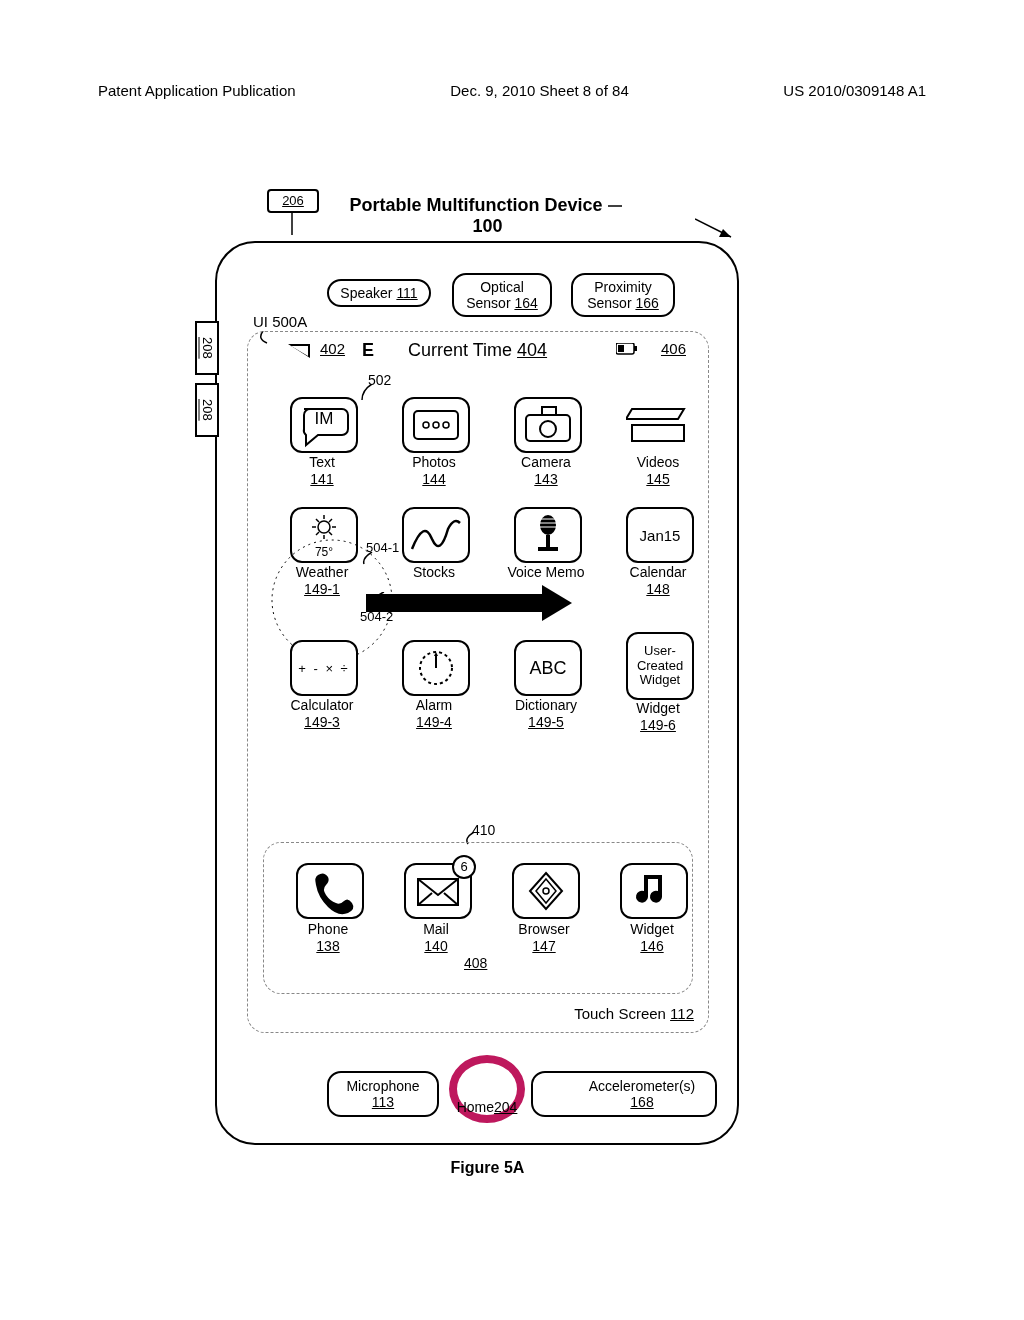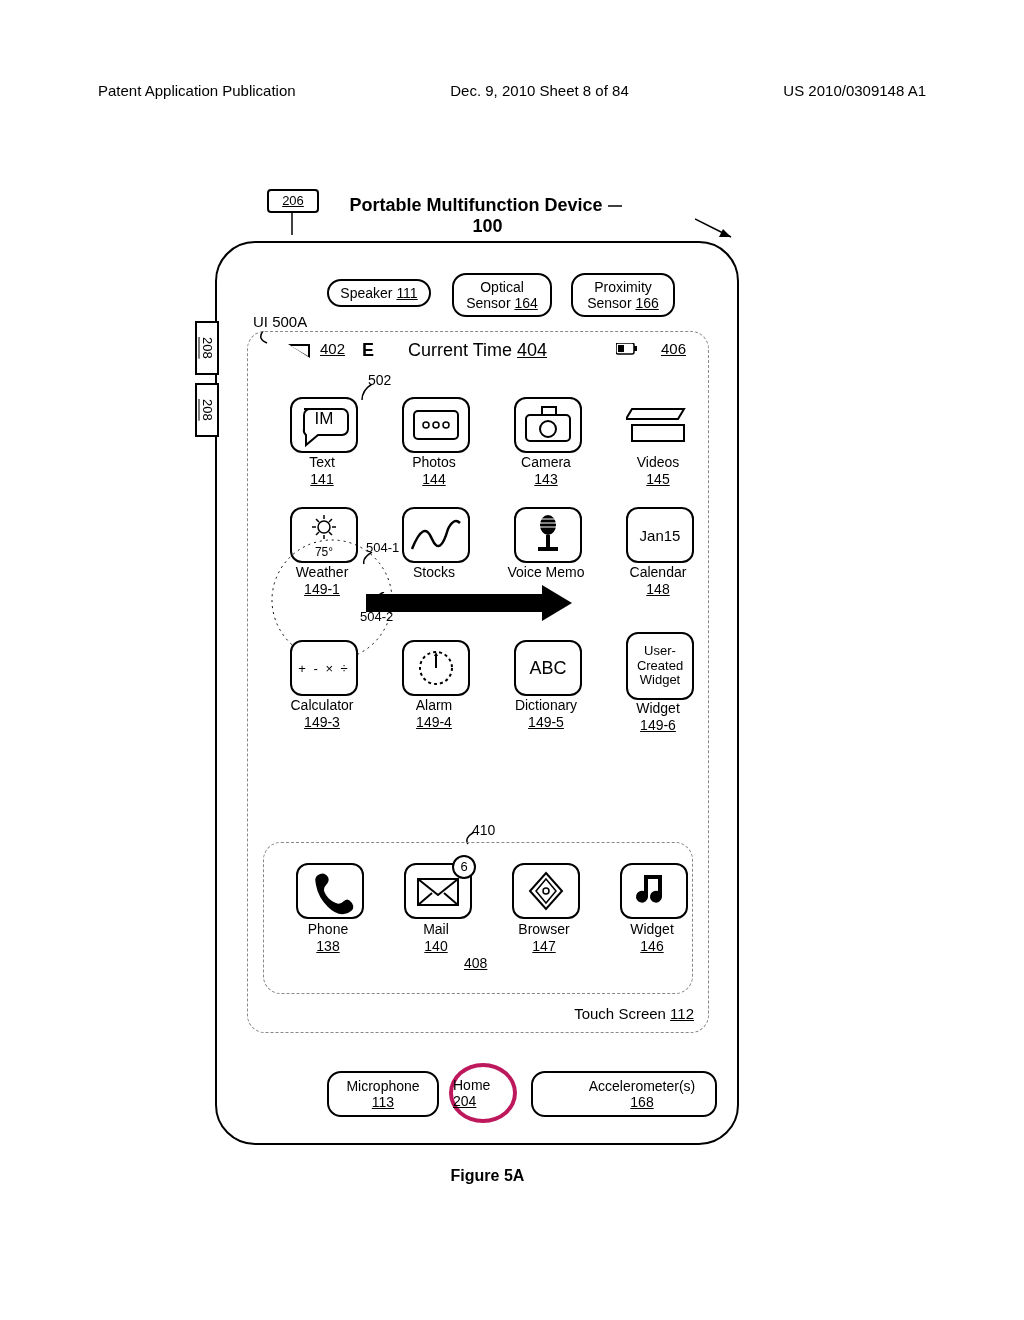--- a/index.html
+++ b/index.html
@@ -94,21 +94,21 @@
     right: 15px;
     bottom: 38px;
     height: 150px;
     border: 1.5px dashed #888;
     border-radius: 18px;
   }
   .fig-caption {
     text-align: center;
     font-weight: bold;
     font-size: 16px;
-    margin-top: 22px;
+    margin-top: 14px;
   }
   .side-208 {
     position: absolute;
     border: 2px solid #000;
     width: 20px;
     height: 50px;
     font-size: 13px;
     writing-mode: vertical-rl;
     text-align: center;
     display: flex;
@@ -424,21 +424,21 @@
 
       <span style="position:absolute; right:14px; bottom:10px; font-size:15px;">
         <span>Touch Screen </span><span class="und">112</span>
       </span>
     </div>
 
     <div class="rbox" style="left:110px; bottom:26px; width:100px; height:38px;">
       <span>Microphone</span>
       <span class="und">113</span>
     </div>
-    <div style="position:absolute; left:232px; bottom:20px; width:60px; height:52px; border:4px solid #be185d; border-radius:50%; display:flex; flex-direction:column; align-items:flex-start; justify-content:center; font-size:14px; background:#fff;">
+    <div style="position:absolute; left:232px; bottom:20px; width:60px; height:52px; border:8px solid #be185d; border-radius:50%; display:flex; flex-direction:row; align-items:flex-end; justify-content:center; font-size:14px; background:#fff;">
       <span>Home</span>
       <span class="und">204</span>
     </div>
     <div class="rbox" style="left:314px; bottom:26px; width:138px; height:38px;padding-left:40px;">
       <span>Accelerometer(s)</span>
       <span class="und">168</span>
     </div>
 
   </div>
 

